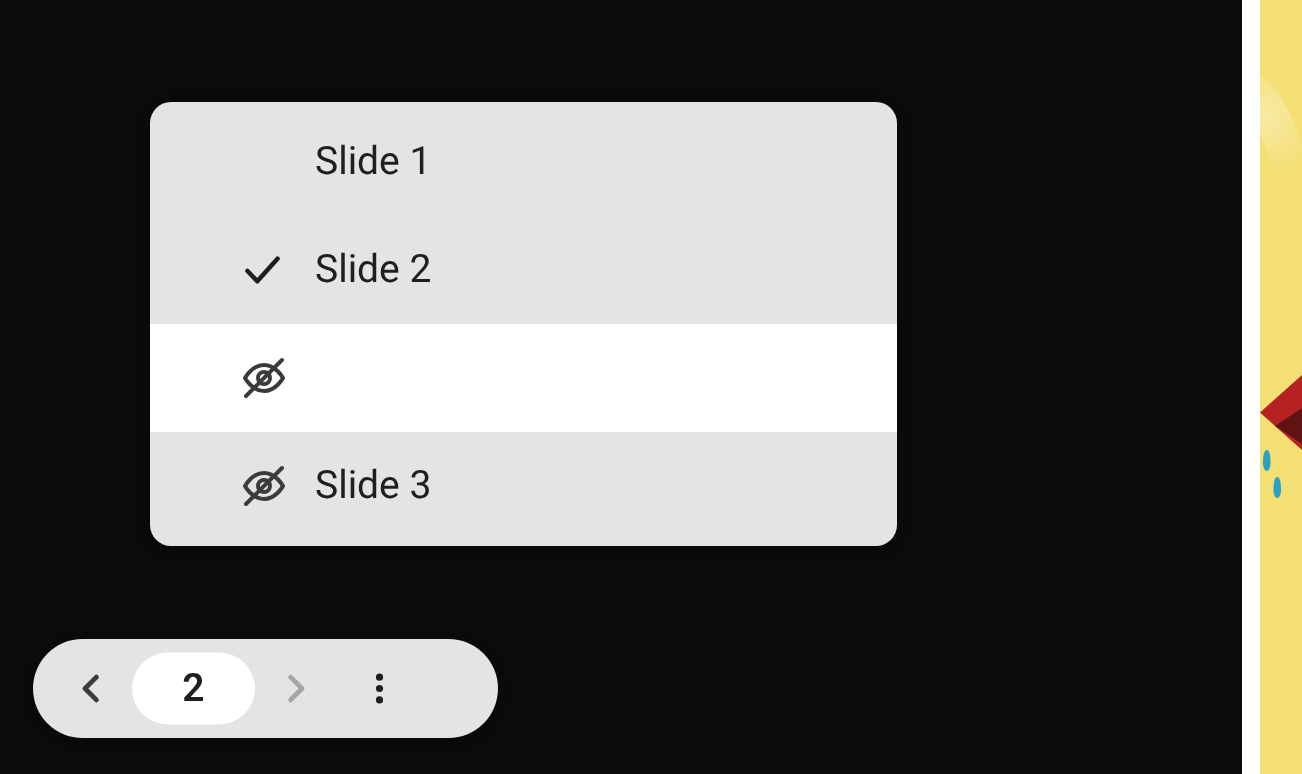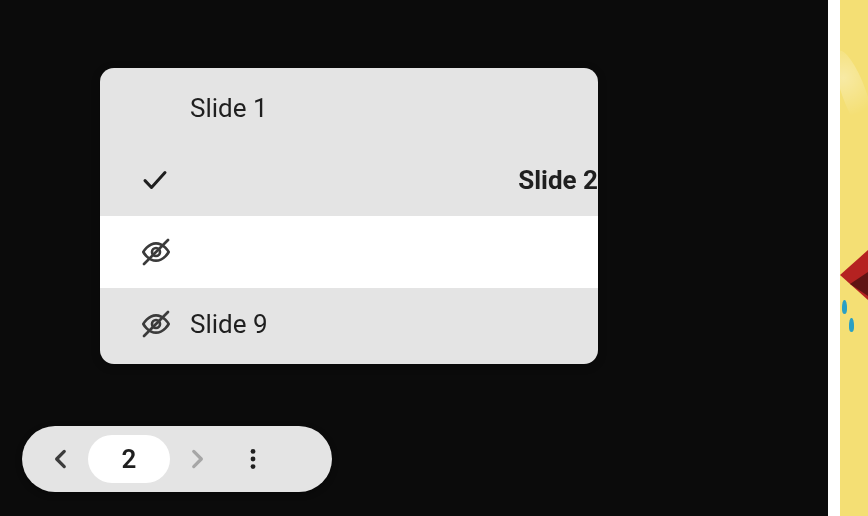--- a/index.html
+++ b/index.html
@@ -76,35 +76,35 @@
     border-radius: 14px;
     box-shadow: 0 2px 8px rgba(0,0,0,0.25);
     overflow: hidden;
     padding-top: 4px;
     padding-bottom: 4px;
   }
   .slide-item {
     display: flex;
     align-items: center;
     height: 72px;
-    padding-left: 40px;
+    padding-left: 60px;
     font-size: 26px;
     color: #1f1f1f;
     cursor: pointer;
   }
   .slide-item .icon-slot {
     width: 50px;
     display: flex;
     align-items: center;
     justify-content: flex-start;
   }
   .slide-item .label {
     flex: 1;
   }
-  .slide-item.current .label { font-weight: 700; text-align: right; }
+  .slide-item.current .label { font-weight: 400; }
   .slide-item.hovered { background: #ffffff; }
 
   
   .nav-pill {
     position: absolute;
     left: 22px;
     top: 426px;
     width: 310px;
     height: 66px;
     background: #e4e4e4;
@@ -185,21 +185,21 @@
     </div>
 
     <div class="slide-item">
       <span class="icon-slot">
         <svg width="32" height="32" viewBox="0 0 24 24" fill="none" stroke="#3b3b3b" stroke-width="2" stroke-linecap="round" stroke-linejoin="round">
           <path d="M2.5 12S6 5.5 12 5.5 21.5 12 21.5 12 18 18.5 12 18.5 2.5 12 2.5 12z"></path>
           <circle cx="12" cy="12" r="3"></circle>
           <line x1="3" y1="21" x2="21" y2="3"></line>
         </svg>
       </span>
-      <span class="label">Slide 9</span>
+      <span class="label">Slide 3</span>
     </div>
 
   </div>
 
   <div class="nav-pill">
     <div class="nav-btn">
       <span>
         <svg width="26" height="26" viewBox="0 0 24 24" fill="none" stroke="currentColor" stroke-width="3" stroke-linecap="round" stroke-linejoin="round">
             <polyline points="15 5 8 12 15 19"></polyline>
           </svg>

